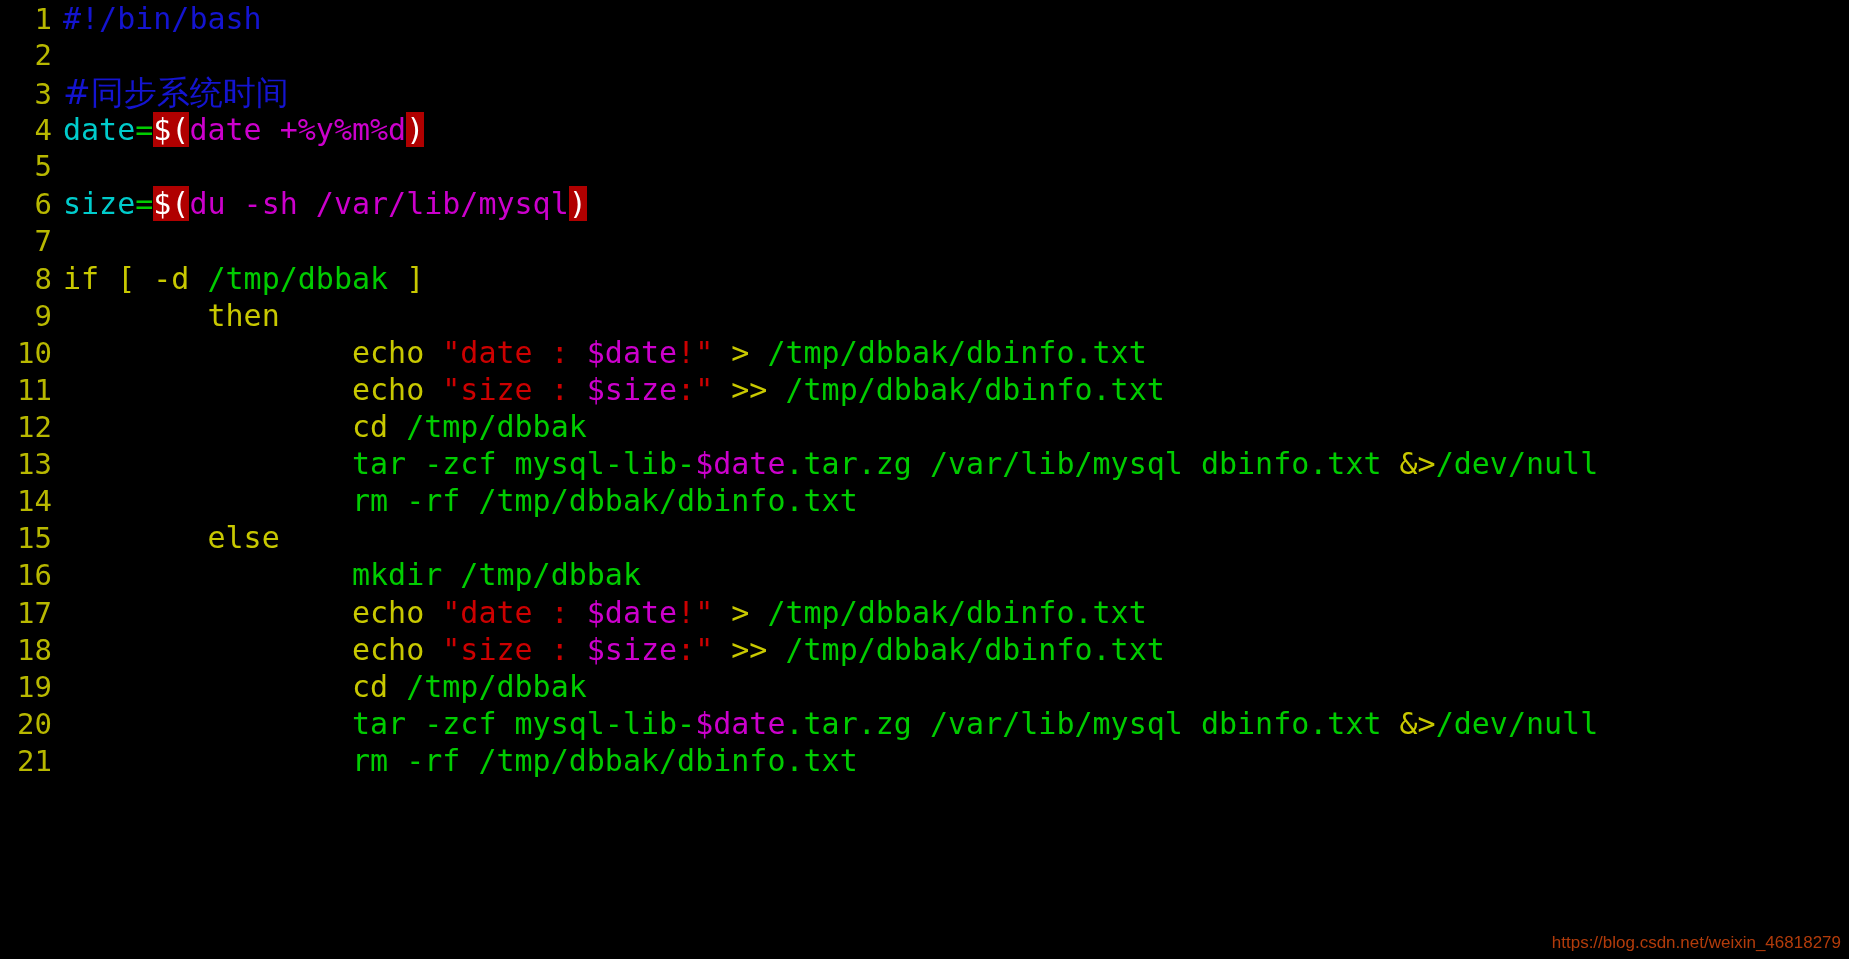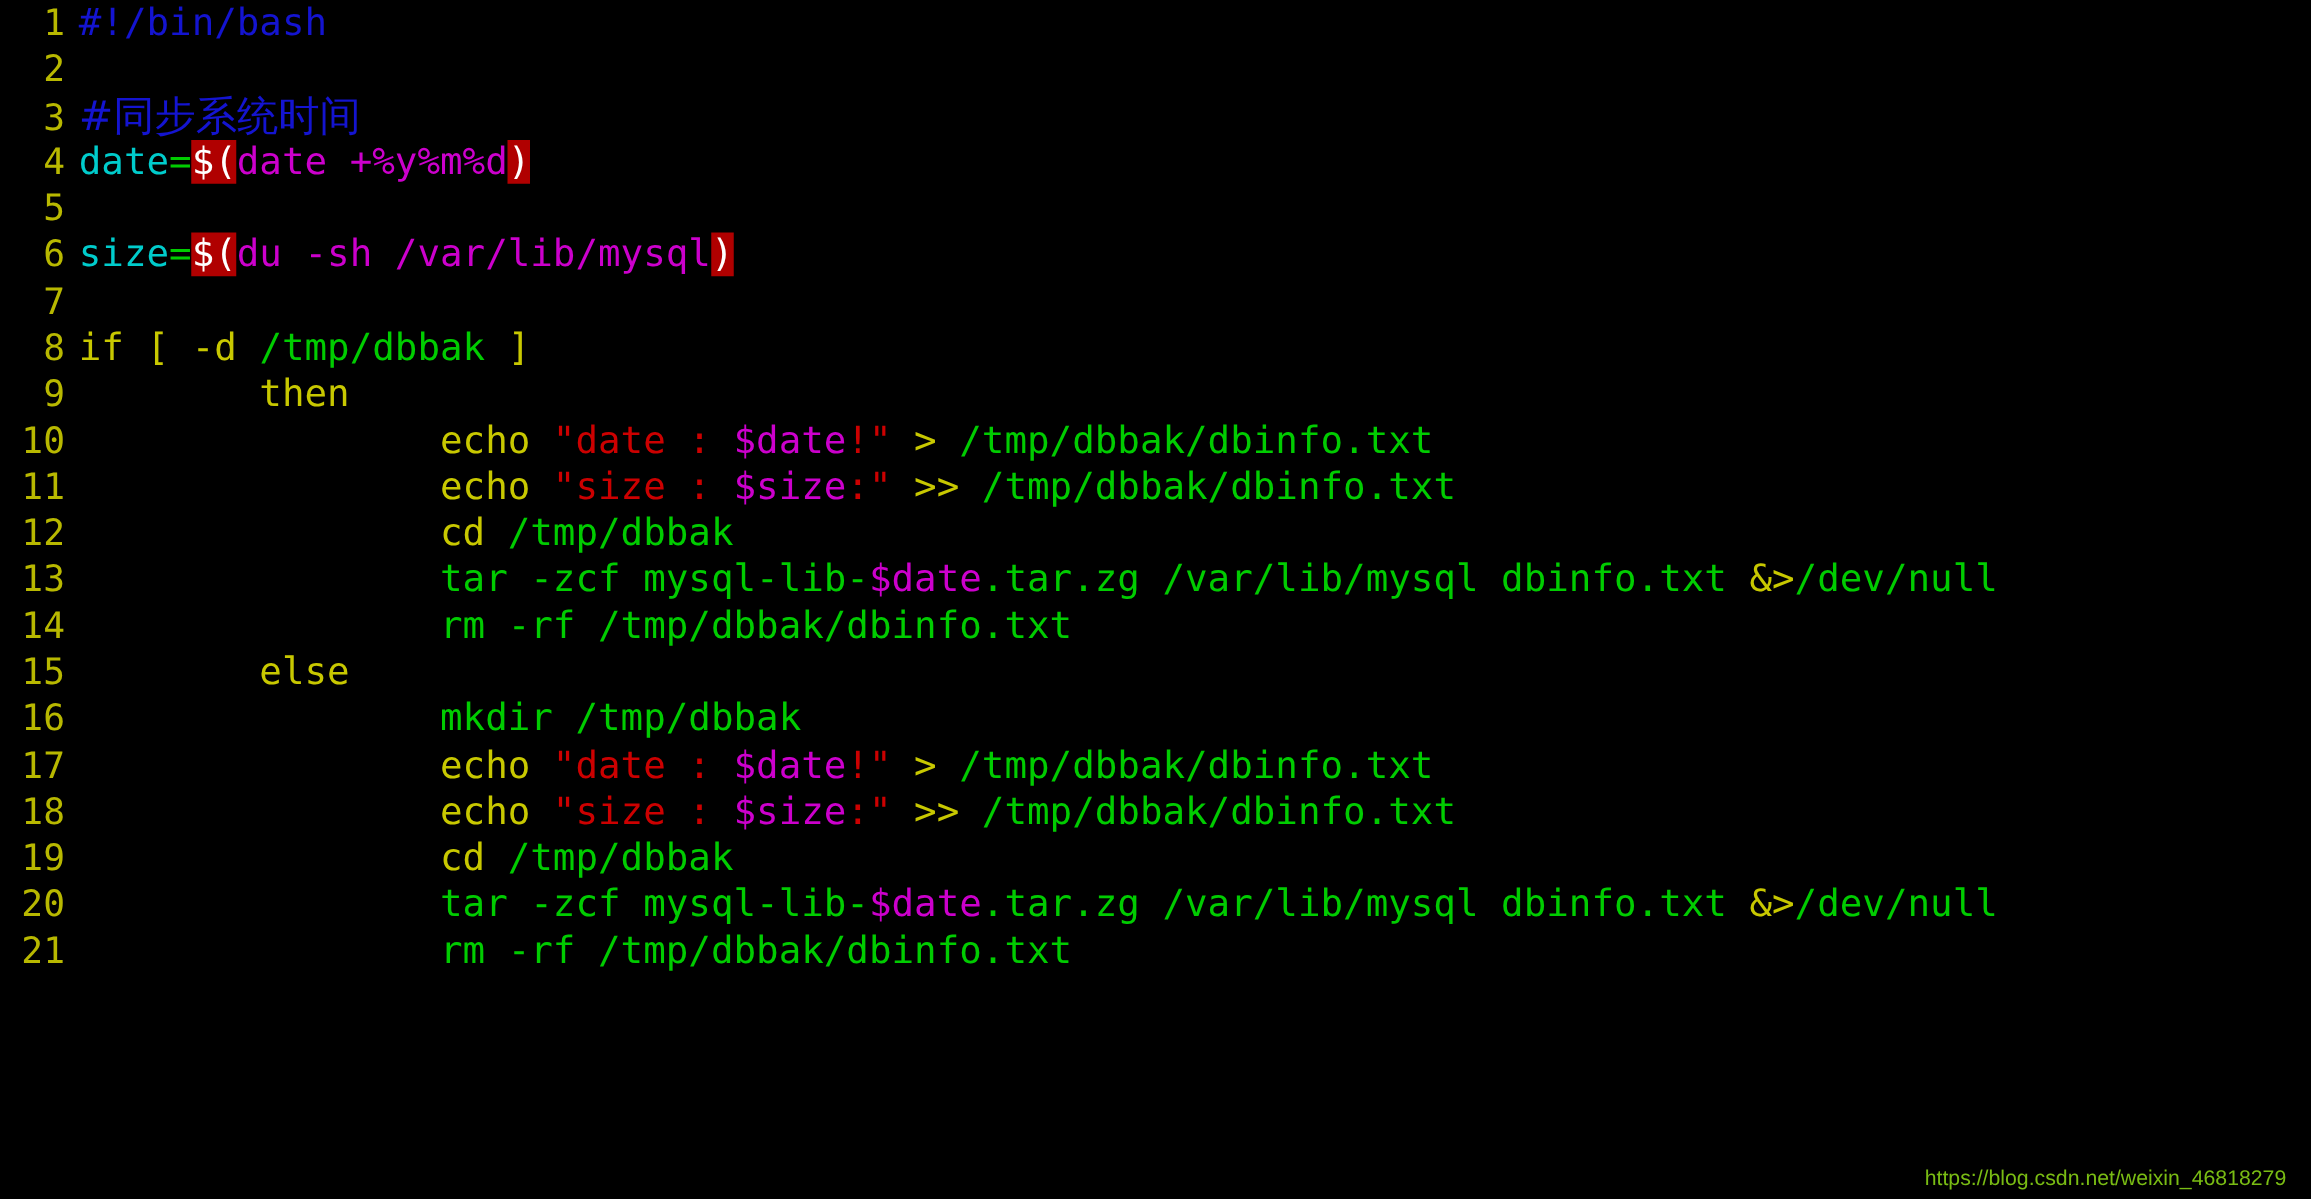--- a/index.html
+++ b/index.html
@@ -72,23 +72,23 @@
     width: 15px;
     height: 29px;
     border: 2px solid #00dd00;
     box-sizing: border-box;
     vertical-align: -5px;
     margin-left: 2px;
   }
 
   #watermark {
     position: absolute;
-    right: 20px;
+    right: 8px;
     bottom: 6px;
-    color: #84cc16;
+    color: #c2410c;
     font-size: 17px;
     font-family: "Liberation Sans", sans-serif;
     letter-spacing: 0px;
     opacity: 0.92;
   }
 </style>
 </head>
 <body>
 
 <div id="editor">

